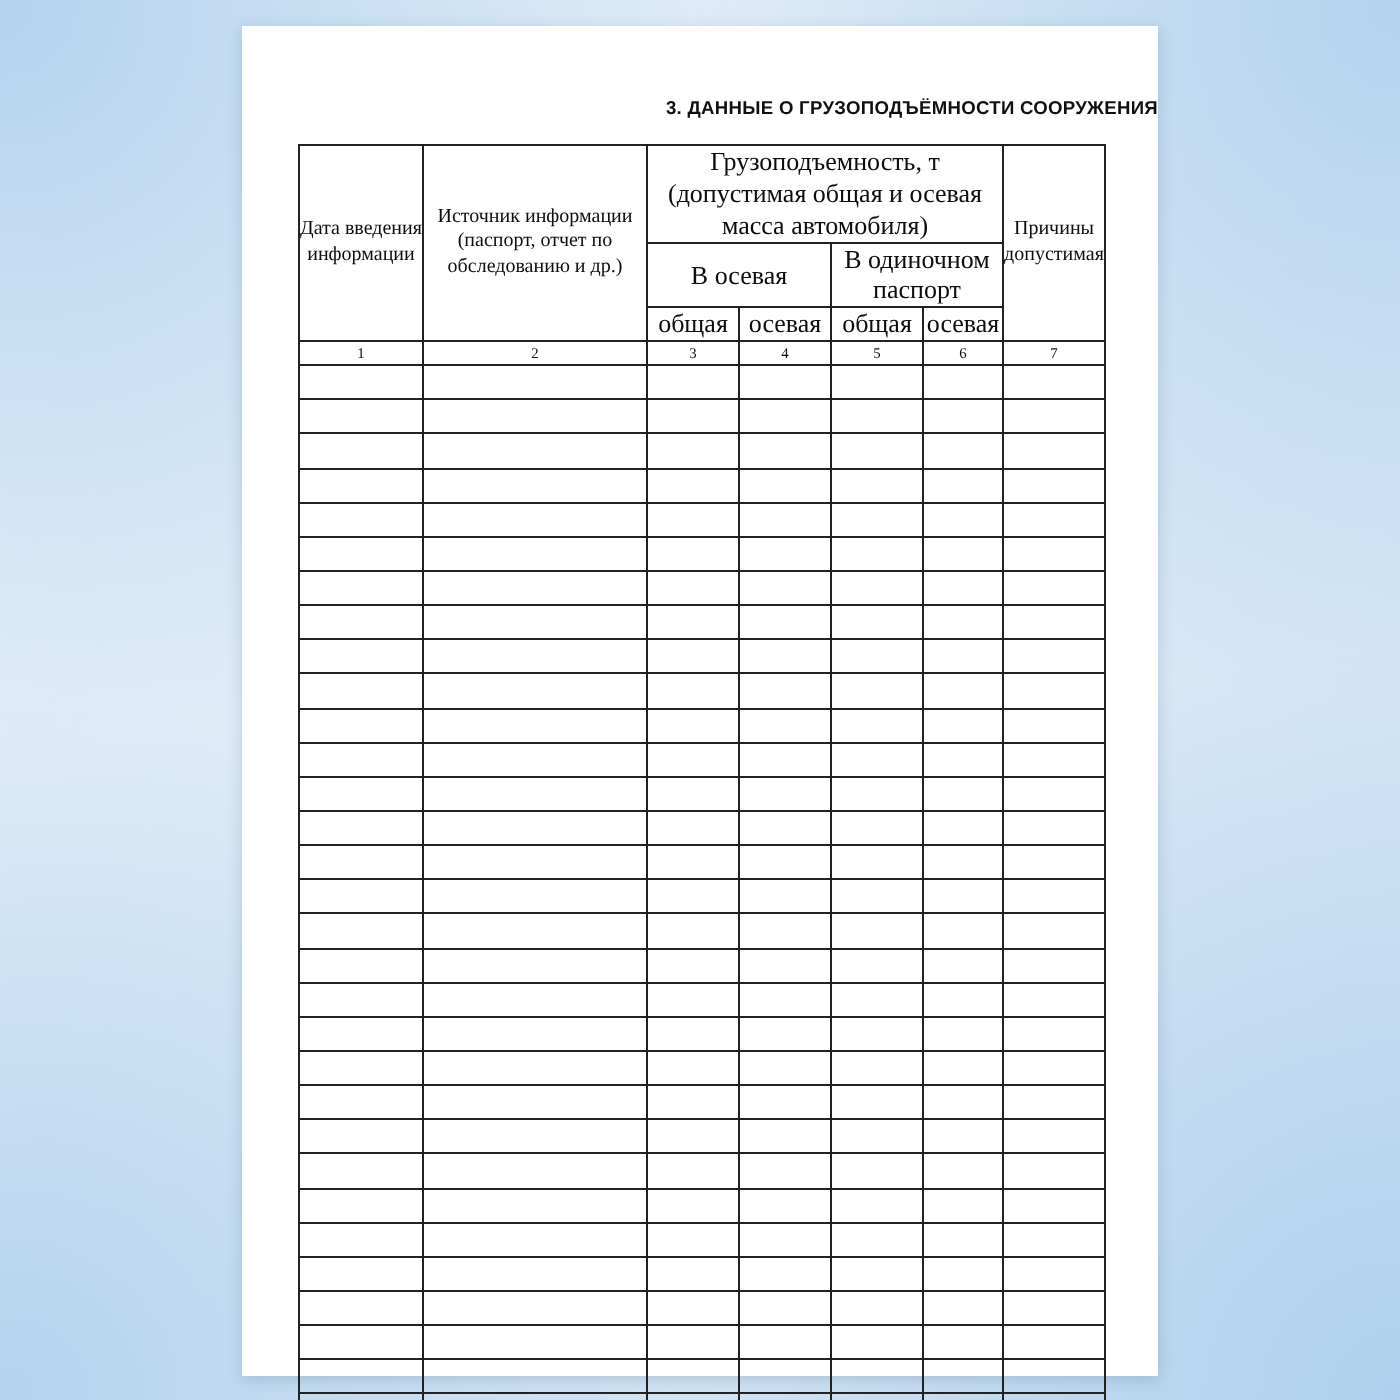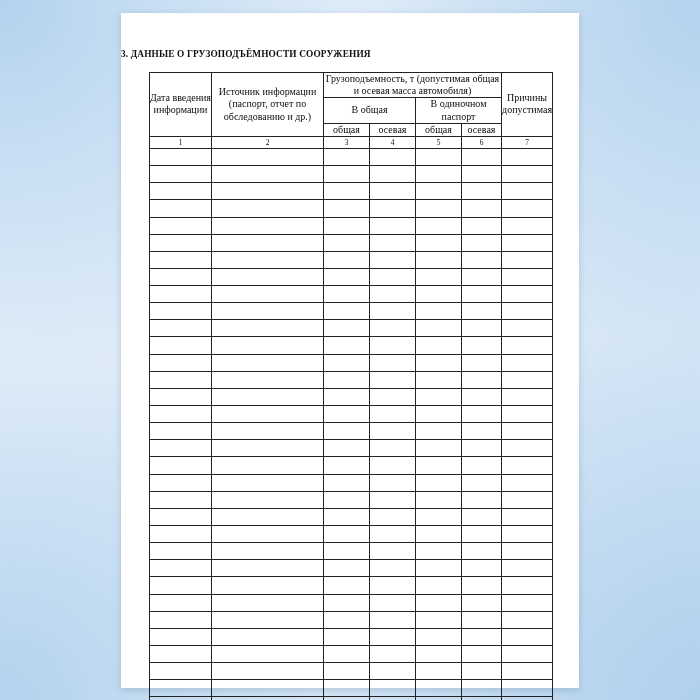--- a/index.html
+++ b/index.html
@@ -38,26 +38,26 @@
     width: 458px;
     height: 675px;
     background: #ffffff;
     box-shadow: 0 2px 7px rgba(60, 90, 120, 0.22);
   }
   .doc-title {
     position: absolute;
     left: 0;
     right: 0;
     top: 36px;
-    text-align: left;
+    text-align: right;
     font-size: 9.3px;
     font-weight: bold;
     letter-spacing: 0.15px;
     color: #101010;
-    font-family: Liberation Serif, serif;
+    font-family: Liberation Sans, sans-serif;
   }
   .table-wrap {
     position: absolute;
     left: 28px;
     top: 59px;
     width: 403px;
   }
   table.grid {
     border-collapse: collapse;
     width: 403px;
@@ -66,21 +66,21 @@
   table.grid td, table.grid th {
     border: 1px solid #222;
     padding: 0;
     font-weight: normal;
     color: #0d0d0d;
     vertical-align: middle;
     text-align: center;
     font-family: "Liberation Serif", serif;
   }
   th.hcell {
-    font-size: 10px;
+    font-size: 13px;
     line-height: 1.22;
     padding: 2px 2px;
   }
   th.hcell.big {
     font-size: 10px;
   }
   .colnum td {
     font-size: 7.4px;
     height: 11px;
     line-height: 11px;
@@ -117,21 +117,21 @@
             <col class="c7">
         </colgroup>
         <thead>
           <tr>
             <th class="hcell big" rowspan="3">Дата введения информации</th>
             <th class="hcell big" rowspan="3">Источник информации (паспорт, отчет по обследованию и др.)</th>
             <th class="hcell" colspan="4">Грузоподъемность, т (допустимая общая и осевая масса автомобиля)</th>
             <th class="hcell big" rowspan="3">Причины допустимая</th>
           </tr>
           <tr>
-            <th class="hcell" colspan="2">В общая</th>
+            <th class="hcell" colspan="2">В осевая</th>
             <th class="hcell" colspan="2">В одиночном паспорт</th>
           </tr>
           <tr>
             <th class="hcell">общая</th>
             <th class="hcell">осевая</th>
             <th class="hcell">общая</th>
             <th class="hcell">осевая</th>
           </tr>
           <tr class="colnum">
             <td>1</td>

